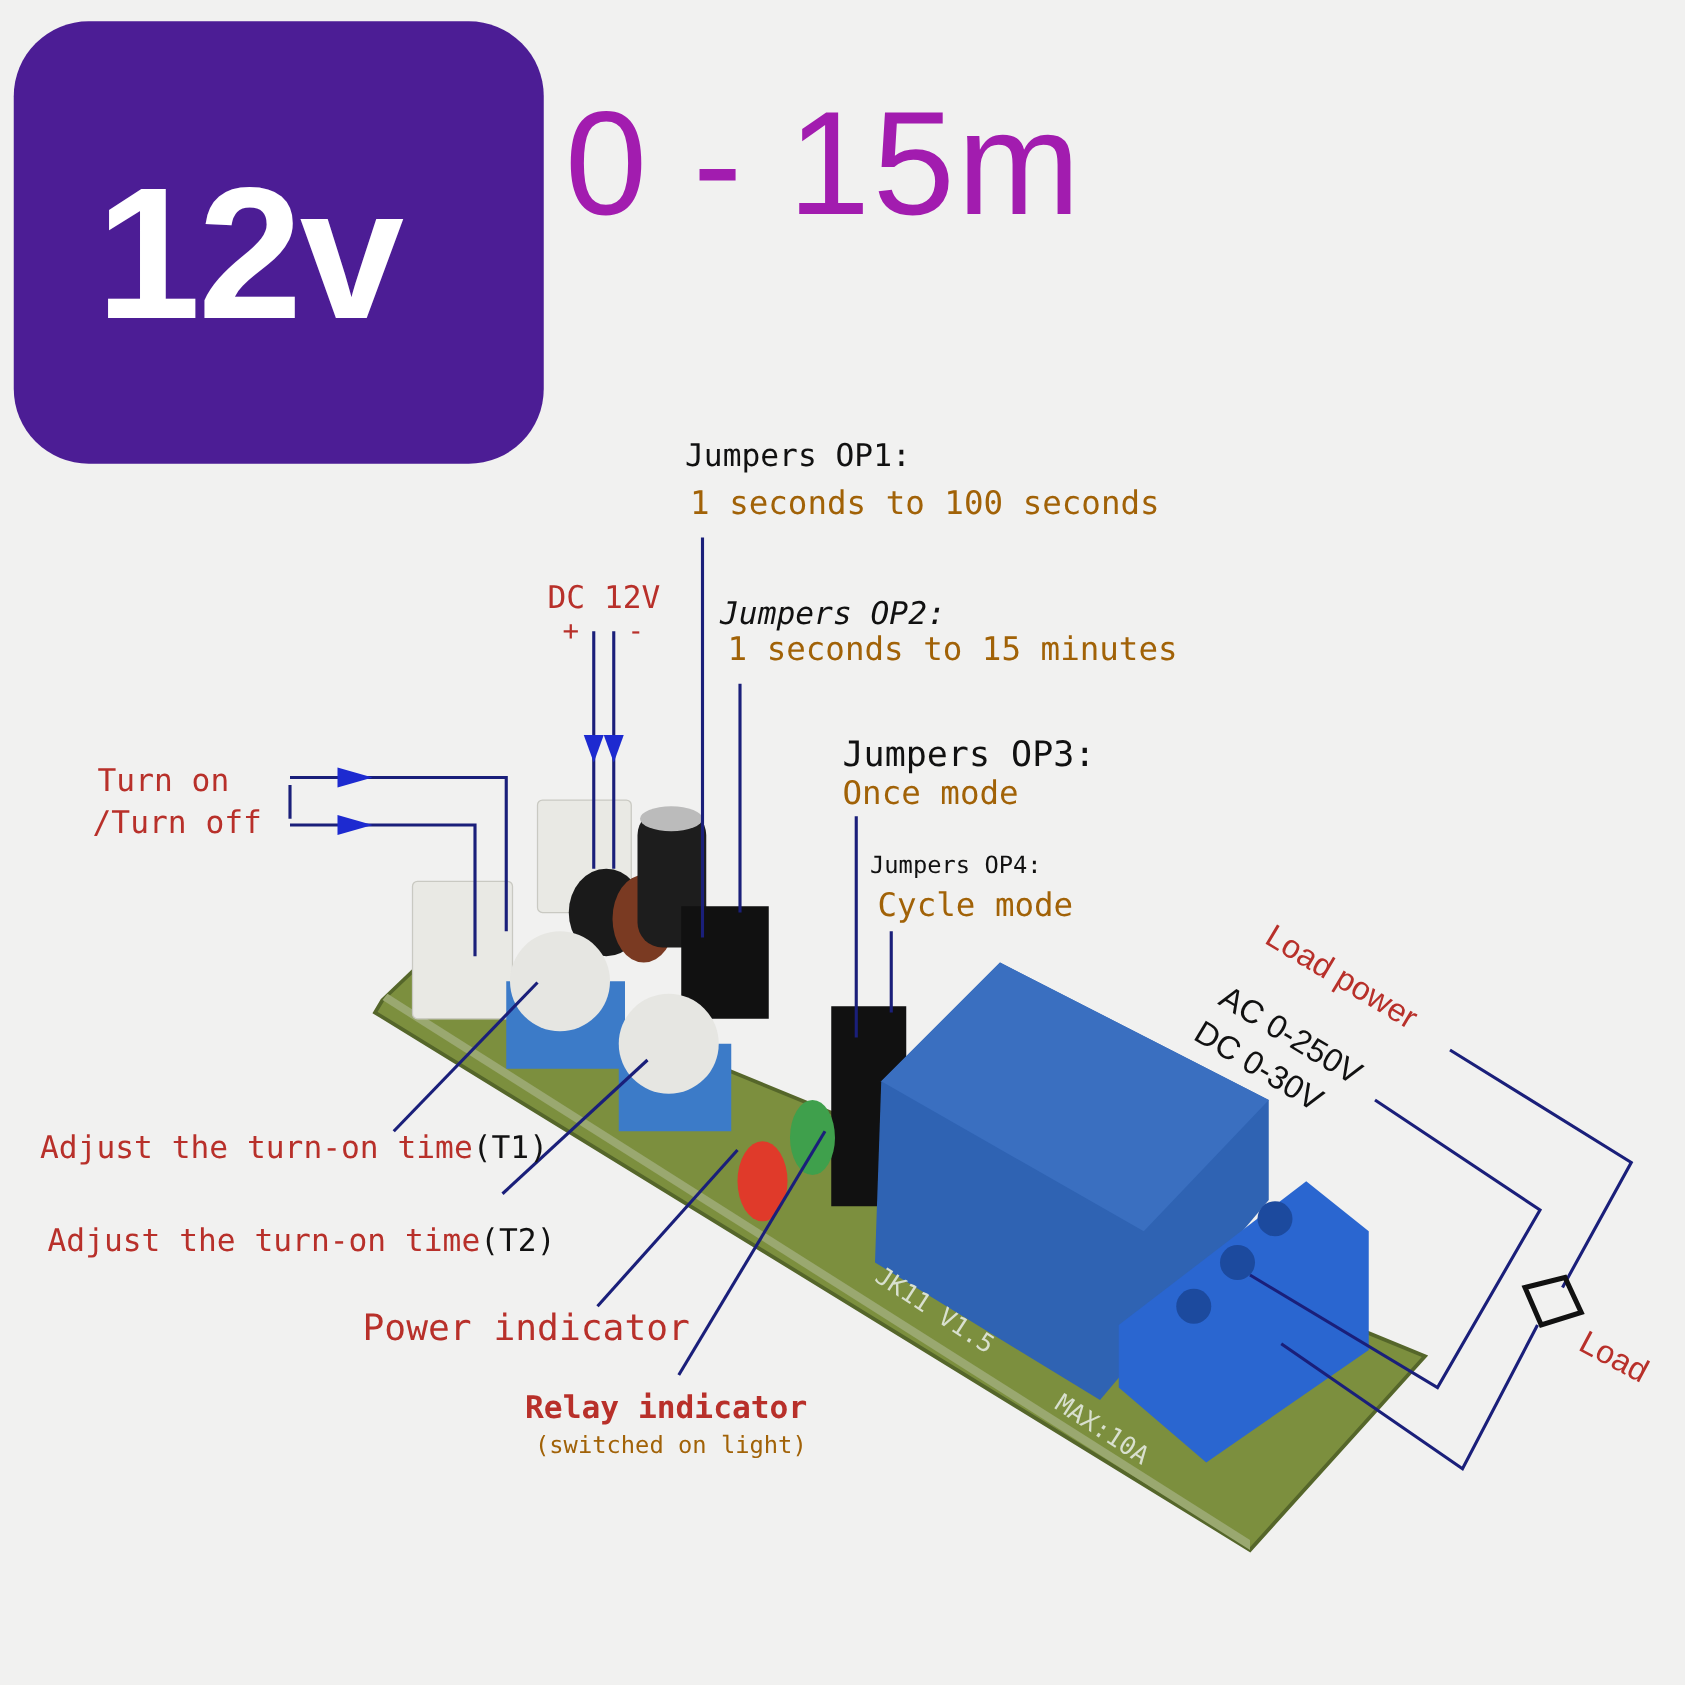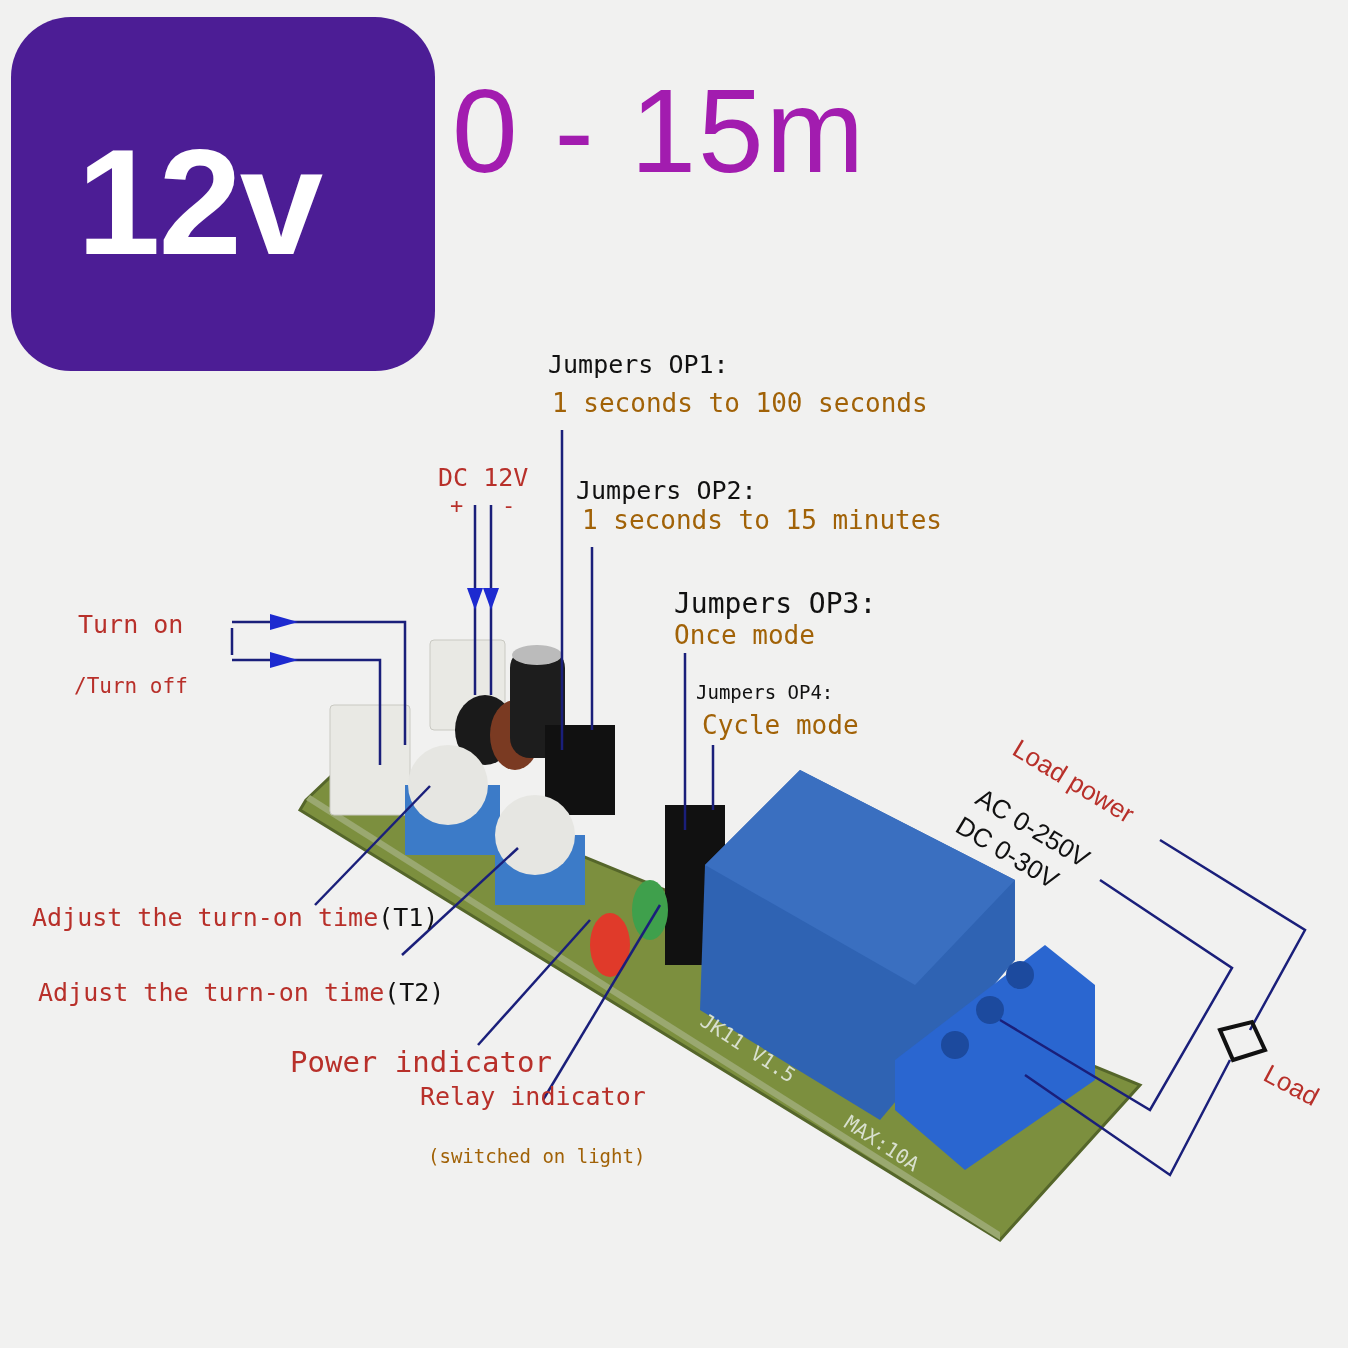--- a/index.html
+++ b/index.html
@@ -88,43 +88,43 @@
     <polygon points="270,652 298,660 270,668"></polygon>
     <polygon points="467,588 475,610 483,588"></polygon>
     <polygon points="483,588 491,610 499,588"></polygon>
   </g>
 
   <polygon points="1220,1030 1252,1022 1265,1050 1233,1060" fill="none" stroke="#111" stroke-width="4"></polygon>
 </svg>
 
 <div class="lbl blk" style="left:548px;top:352px;font-size:25px;">Jumpers OP1:</div>
 <div class="lbl blue" style="left:552px;top:390px;font-size:26px;">1 seconds to 100 seconds</div>
-<div class="lbl blk" style="left:576px;top:478px;font-size:25px;">Jumpers OP2:</div>
+<div class="lbl blk" style="left:576px;top:478px;font-size:25px;font-style:italic;">Jumpers OP2:</div>
 <div class="lbl blue" style="left:582px;top:507px;font-size:26px;">1 seconds to 15 minutes</div>
 <div class="lbl blk" style="left:674px;top:590px;font-size:28px;">Jumpers OP3:</div>
 <div class="lbl blue" style="left:674px;top:622px;font-size:26px;">Once mode</div>
 <div class="lbl blk" style="left:696px;top:683px;font-size:19px;">Jumpers OP4:</div>
 <div class="lbl blue" style="left:702px;top:712px;font-size:26px;">Cycle mode</div>
 
 <div class="lbl red" style="left:438px;top:465px;font-size:25px;">DC 12V</div>
 <div class="lbl red" style="left:450px;top:495px;font-size:22px;">+</div>
 <div class="lbl red" style="left:502px;top:495px;font-size:22px;">-</div>
 
 <div class="lbl red" style="left:78px;top:612px;font-size:25px;">Turn on</div>
-<div class="lbl red" style="left:74px;top:676px;font-size:21px;">/Turn off</div>
+<div class="lbl red" style="left:74px;top:645px;font-size:25px;">/Turn off</div>
 
 <div class="lbl" style="left:32px;top:905px;font-size:25px;">
   <span class="red">Adjust the turn-on time</span><span class="blk">(T1)</span>
 </div>
 <div class="lbl" style="left:38px;top:980px;font-size:25px;">
   <span class="red">Adjust the turn-on time</span><span class="blk">(T2)</span>
 </div>
 
 <div class="lbl red" style="left:290px;top:1048px;font-size:29px;">Power indicator</div>
-<div class="lbl red" style="left:420px;top:1084px;font-size:25px;">Relay indicator</div>
+<div class="lbl red" style="left:420px;top:1113px;font-size:25px;font-weight:bold;">Relay indicator</div>
 <div class="lbl blue" style="left:428px;top:1147px;font-size:19px;">(switched on light)</div>
 
 <div class="lbl red rot" style="left:1022px;top:735px;font-size:26px;font-family:'Liberation Sans',sans-serif;transform:rotate(31deg);">Load power</div>
 <div class="lbl blk rot" style="left:985px;top:784px;font-size:26px;font-family:'Liberation Sans',sans-serif;transform:rotate(31deg);">AC 0-250V</div>
 <div class="lbl blk rot" style="left:965px;top:812px;font-size:26px;font-family:'Liberation Sans',sans-serif;transform:rotate(31deg);">DC 0-30V</div>
 <div class="lbl red rot" style="left:1272px;top:1060px;font-size:26px;font-family:'Liberation Sans',sans-serif;transform:rotate(28deg);">Load</div>
 
 <div class="lbl rot" style="left:708px;top:1010px;font-size:20px;color:#d9e0cf;transform:rotate(33deg);">JK11 V1.5</div>
 <div class="lbl rot" style="left:852px;top:1112px;font-size:20px;color:#d9e0cf;transform:rotate(33deg);">MAX:10A</div>
 

